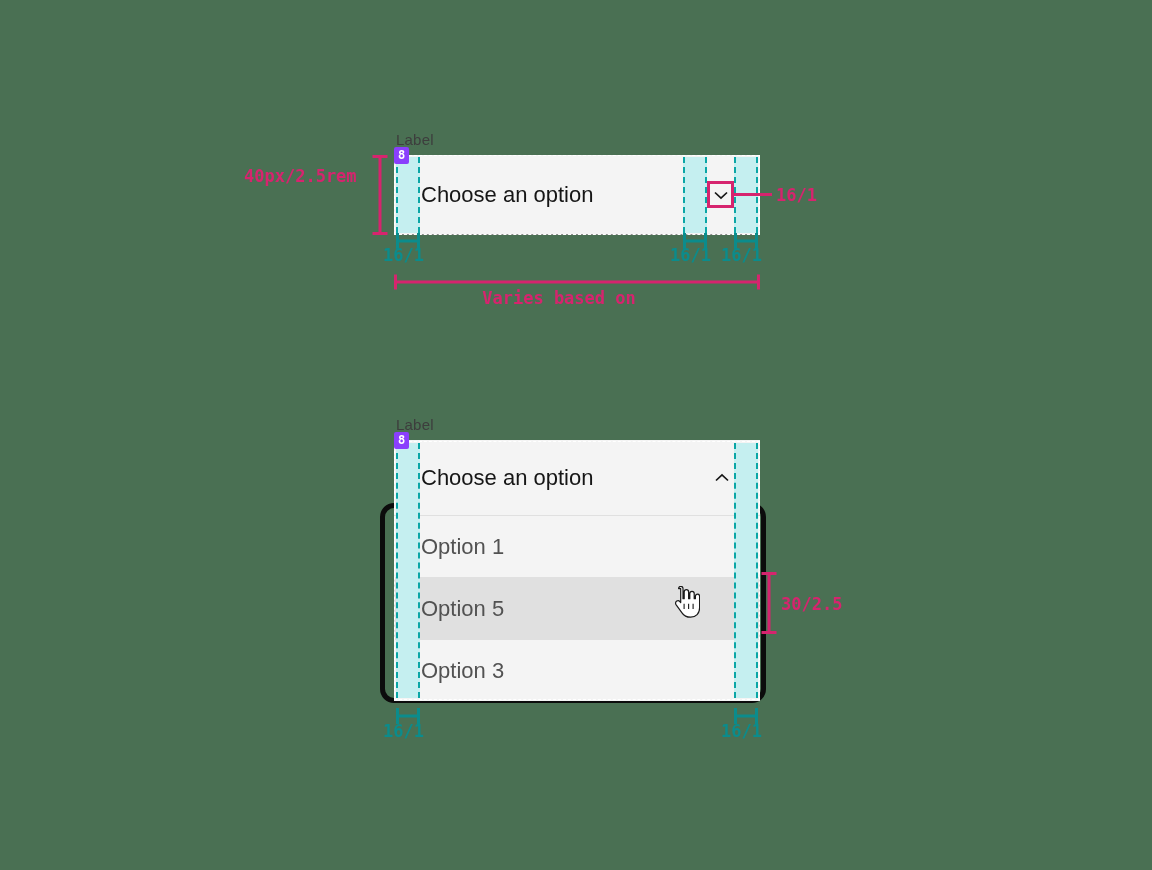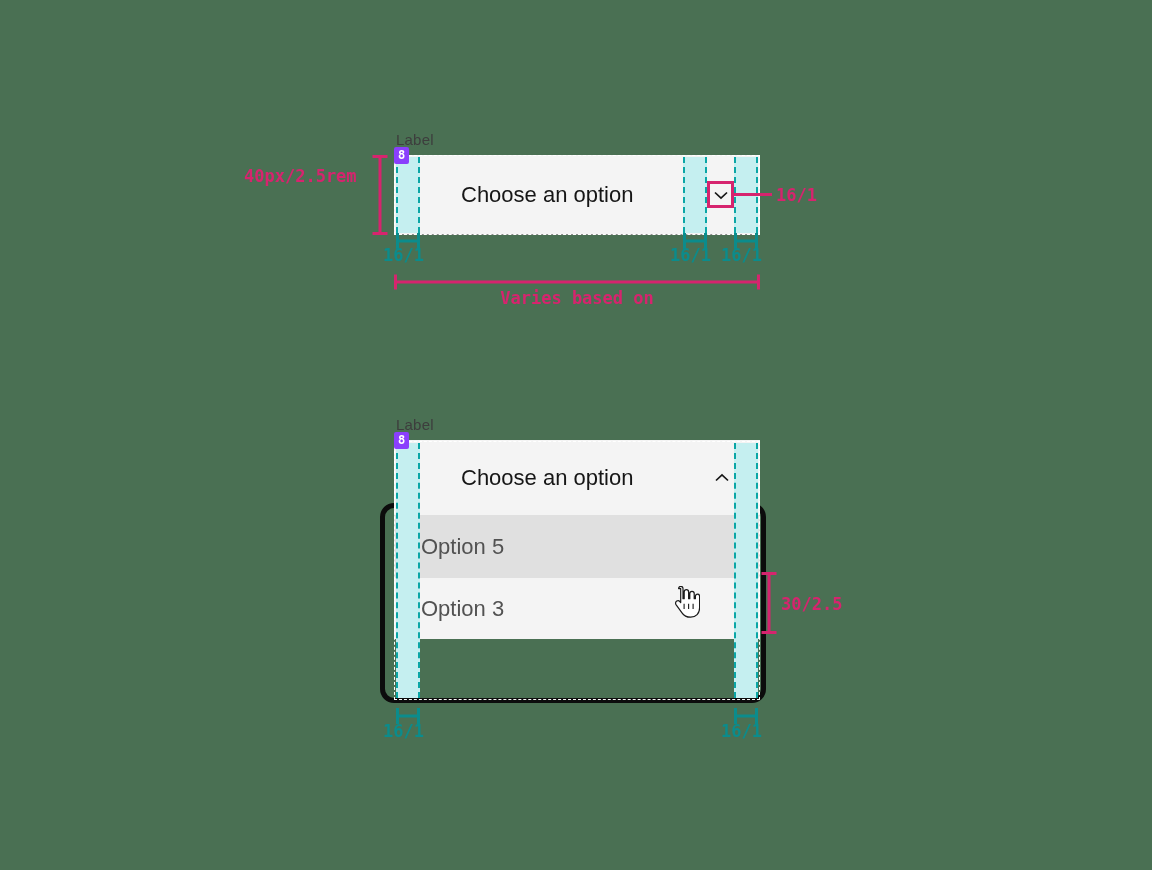--- a/index.html
+++ b/index.html
@@ -54,21 +54,20 @@
     border-bottom: 1px solid #8d8d8d;
     box-sizing: border-box;
     display: flex;
     align-items: center;
     height: 80px;
   }
   .dd-field-text {
     font-size: 22px;
     color: #161616;
     white-space: nowrap;
-    padding-left: 40px;
   }
   .dd-chevron {
     position: absolute;
     display: flex;
     align-items: center;
     justify-content: center;
   }
   .dd-chevron svg { display: block; }
 
   
@@ -291,40 +290,43 @@
       <div class="cap l"></div>
       <div class="cap r"></div>
   </div>
   <div class="anno-text anno-teal" style="left:721px; top:245px;">16/1</div>
 
   <div class="hmeasure" style="left:394px; top:274px; width:366px; height:16px;">
     <div class="stem"></div>
       <div class="cap l"></div>
       <div class="cap r"></div>
   </div>
-  <div class="anno-text anno-pink anno-center" style="left:394px; top:288px; width:366px;">Varies based on</div>
+  <div class="anno-text anno-pink anno-center" style="left:376px; top:288px; width:366px;">Varies based on</div>
 
   <div class="spec-label" style="left:396px; top:416px;">Label</div>
 
   <div class="token-badge" style="left:394px; top:432px;">8</div>
 
   <div class="menu-shadow" style="left:380px; top:503px; width:386px; height:200px;"></div>
 
   <div class="dd-wrap" style="left:394px; top:440px; width:366px; z-index:10;">
 
     <div class="dd-field" style="height:75px;border-bottom:none;">
       <span class="dd-field-text" style="margin-left:27px;">Choose an option</span>
       <span class="dd-chevron" style="right:27px; top:26px; width:23px; height:23px;">
         <svg width="20" height="20" viewBox="0 0 20 20" aria-hidden="true">
           <path d="M4 12.5 L10 6.8 L16 12.5" fill="none" stroke="#161616" stroke-width="1.7"></path>
         </svg>
       </span>
     </div>
 
     <div class="dd-list">
+      <div class="dd-option">
+        <span style="margin-left:27px;">Option 1</span>
+      </div>
       <div class="dd-option is-hover">
         <span style="margin-left:27px;">Option 5</span>
       </div>
       <div class="dd-option">
         <span style="margin-left:27px;">Option 3</span>
       </div>
     </div>
   </div>
 
   <div class="spacer solidfill" style="left:396px; top:443px; width:24px; height:255px; z-index:12;"></div>

